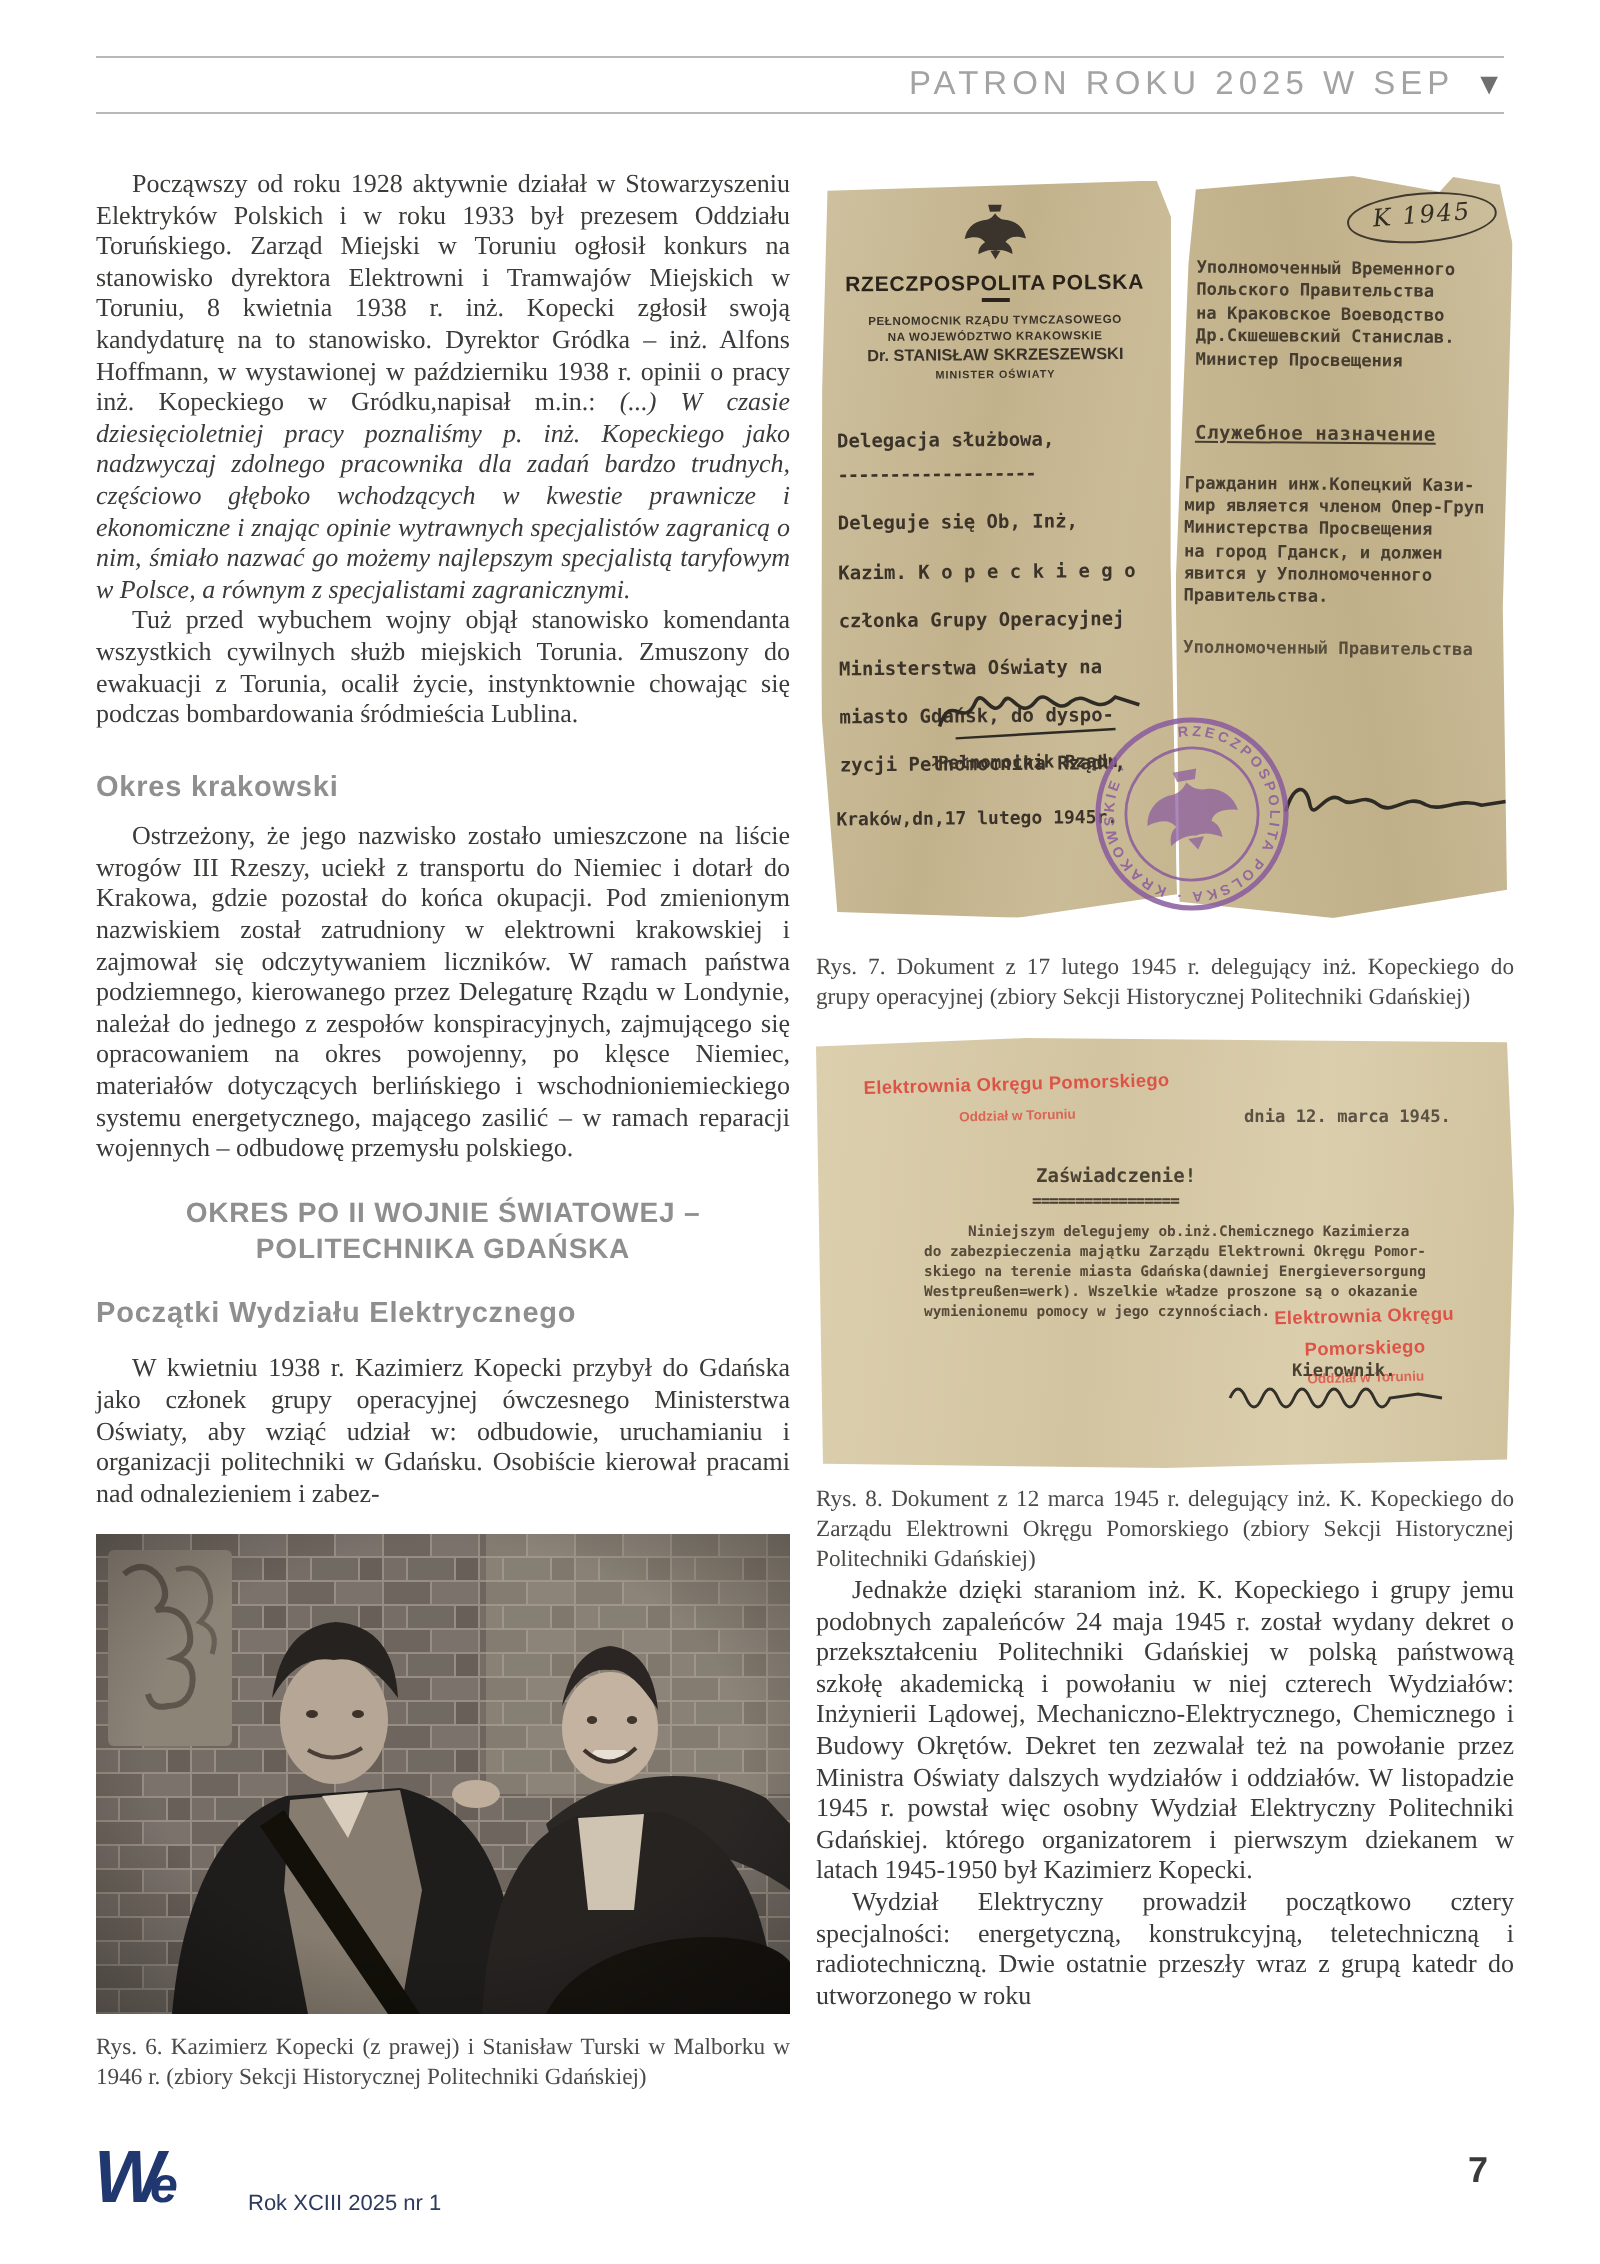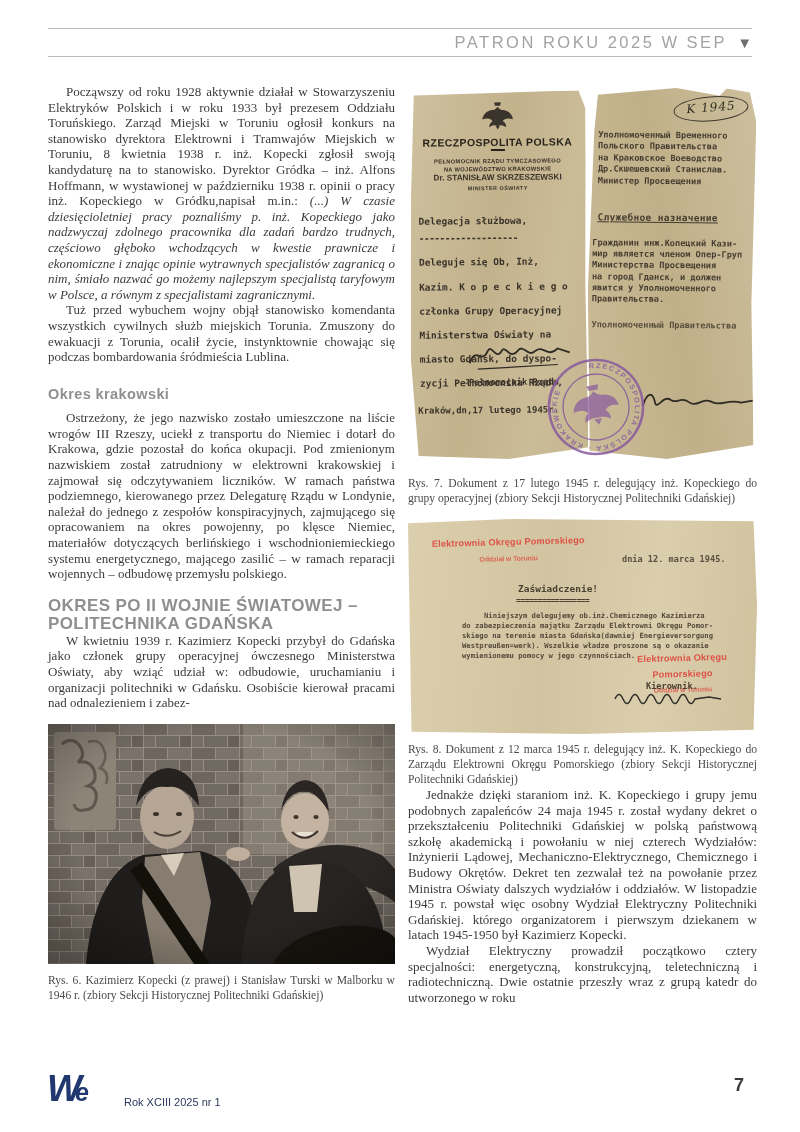--- a/index.html
+++ b/index.html
@@ -25,21 +25,21 @@
   .col-right { left:408px; width:349px; top:85px; }
   .col p { text-align:justify; }
   .ind { text-indent:18px; }
   .quote-italic { font-style:italic; }
   h3.sub {
     font-family:"Liberation Sans", sans-serif; color:#8f8f8f; font-weight:700;
     font-size:14.5px; letter-spacing:.4px; text-align:left;
   }
   h2.sec {
     font-family:"Liberation Sans", sans-serif; color:#8f8f8f; font-weight:700;
-    font-size:17px; letter-spacing:.4px; line-height:18px; text-align:left;
+    font-size:14px; letter-spacing:.4px; line-height:18px; text-align:center;
   }
   .h-krak { margin:22px 0 8px 0; }
   .h-okres { margin:15px 0 0 0; }
   .h-pocz { margin:17px 0 11px 0; }
   .cap {
     font-size:11.6px; line-height:15px; color:#4b4a48; text-align:left;
   }
   
   .fig6 { margin-top:13px; width:347px; height:240px; background:#3b3835; }
   .fig6 svg { display:block; }
@@ -139,21 +139,22 @@
     <span class="hdr-tri">▼</span>
   </div>
   <div class="hdr-rule bot"></div>
 
   <div class="col col-left">
     <p class="ind"><span>Począwszy od roku 1928 aktywnie działał w Stowarzyszeniu Elektryków Polskich i w roku 1933 był prezesem Oddziału Toruńskiego. Zarząd Miejski w Toruniu ogłosił konkurs na stanowisko dyrektora Elektrowni i Tramwajów Miejskich w Toruniu, 8 kwietnia 1938 r. inż. Kopecki zgłosił swoją kandydaturę na to stanowisko. Dyrektor Gródka – inż. Alfons Hoffmann, w wystawionej w październiku 1938 r. opinii o pracy inż. Kopeckiego w Gródku,napisał m.in.: </span><span class="quote-italic">(...) W czasie dziesięcioletniej pracy poznaliśmy p. inż. Kopeckiego jako nadzwyczaj zdolnego pracownika dla zadań bardzo trudnych, częściowo głęboko wchodzących w kwestie prawnicze i ekonomiczne i znając opinie wytrawnych specjalistów zagranicą o nim, śmiało nazwać go możemy najlepszym specjalistą taryfowym w Polsce, a równym z specjalistami zagranicznymi.</span></p>
     <p class="ind">Tuż przed wybuchem wojny objął stanowisko komendanta wszystkich cywilnych służb miejskich Torunia. Zmuszony do ewakuacji z Torunia, ocalił życie, instynktownie chowając się podczas bombardowania śródmieścia Lublina.</p>
     <h3 class="sub h-krak">Okres krakowski</h3>
     <p class="ind">Ostrzeżony, że jego nazwisko zostało umieszczone na liście wrogów III Rzeszy, uciekł z transportu do Niemiec i dotarł do Krakowa, gdzie pozostał do końca okupacji. Pod zmienionym nazwiskiem został zatrudniony w elektrowni krakowskiej i zajmował się odczytywaniem liczników. W ramach państwa podziemnego, kierowanego przez Delegaturę Rządu w Londynie, należał do jednego z zespołów konspiracyjnych, zajmującego się opracowaniem na okres powojenny, po klęsce Niemiec, materiałów dotyczących berlińskiego i wschodnioniemieckiego systemu energetycznego, mającego zasilić – w ramach reparacji wojennych – odbudowę przemysłu polskiego.</p>
     <h2 class="sec h-okres">OKRES PO II WOJNIE ŚWIATOWEJ – POLITECHNIKA GDAŃSKA</h2>
-    <p class="ind">W kwietniu 1939 r. Kazimierz Kopecki przybył do Gdańska jako członek grupy operacyjnej ówczesnego Ministerstwa Oświaty, aby wziąć udział w: odbudowie, uruchamianiu i organizacji politechniki w Gdańsku. Osobiście kierował pracami nad odnalezieniem i zabez-</p>
+    <h3 class="sub h-pocz">Początki Wydziału Elektrycznego</h3>
+    <p class="ind">W kwietniu 1938 r. Kazimierz Kopecki przybył do Gdańska jako członek grupy operacyjnej ówczesnego Ministerstwa Oświaty, aby wziąć udział w: odbudowie, uruchamianiu i organizacji politechniki w Gdańsku. Osobiście kierował pracami nad odnalezieniem i zabez-</p>
 
     <div class="fig6">
       <svg width="347" height="240" viewBox="0 0 347 240">
         <defs>
           <pattern id="brick" width="48" height="24" patternUnits="userSpaceOnUse">
             <rect width="48" height="24" fill="#978d82"></rect>
             <rect x="0" y="0" width="23" height="11" fill="#6e665e"></rect>
             <rect x="24" y="0" width="23" height="11" fill="#7a726b"></rect>
             <rect x="12" y="12" width="23" height="11" fill="#716a62"></rect>
             <rect x="36" y="12" width="11" height="11" fill="#675f58"></rect>

